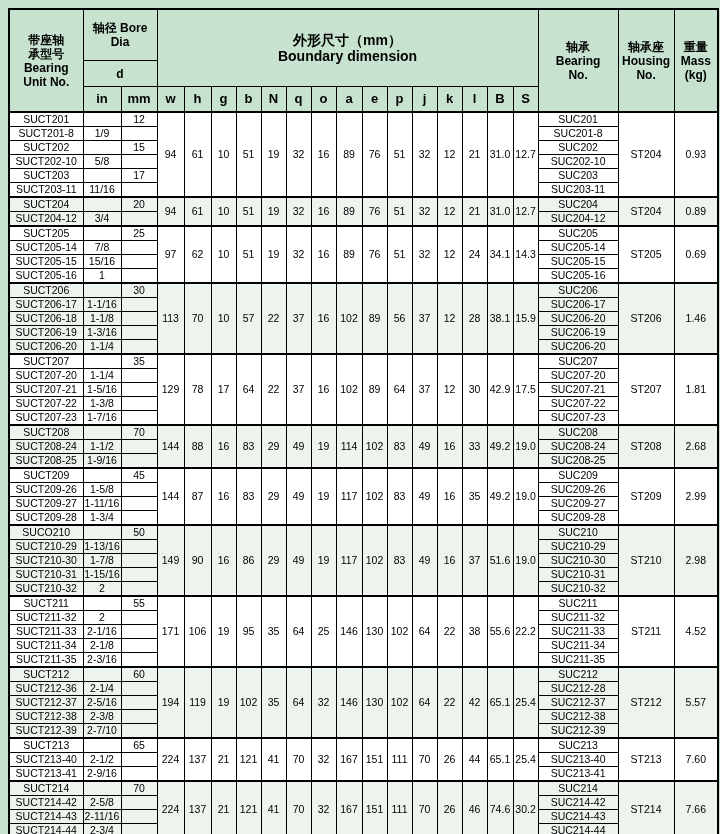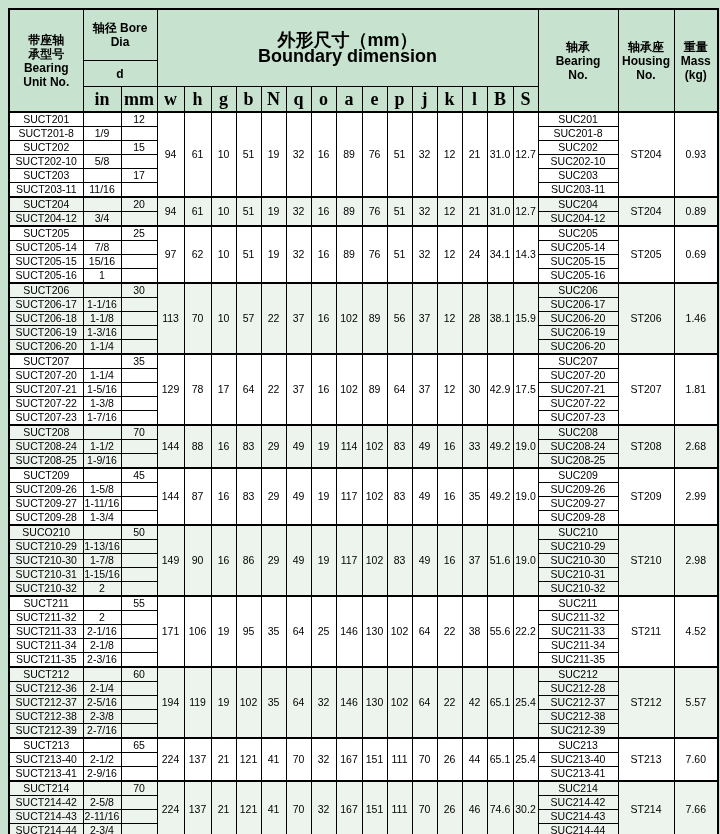--- a/index.html
+++ b/index.html
@@ -37,24 +37,24 @@
     padding: 0;
     overflow: hidden;
     white-space: nowrap;
   }
   thead th {
     background: #c7e3cf;
     font-weight: bold;
     font-size: 12px;
     line-height: 14px;
   }
-  thead th.big { font-size: 18px; line-height: 16px; margin-top: 40px; }
+  thead th.big { font-size: 14px; line-height: 16px; margin-top: 40px; }
   thead tr.tier1 th { height: 50px; }
   thead tr.tier2 th { height: 25px; }
-  thead tr.tier3 th { height: 24px; font-size: 18px; font-family: Liberation Serif, serif; }
+  thead tr.tier3 th { height: 24px; font-size: 13px; }
 
   tbody td {
     background: #ffffff;
     font-size: 10.5px;
     height: 13px;
     line-height: 13px;
   }
   tbody td.dimcell { font-size: 10.5px; }
   tbody tr.tint > td { background: #edf4ee; }
   tbody tr.gs > td { border-top: 2px solid #000; }
@@ -566,21 +566,21 @@
           <td>SUC212-37</td>
         </tr>
         <tr class="tint">
           <td>SUCT212-38</td>
           <td>2-3/8</td>
           <td></td>
           <td>SUC212-38</td>
         </tr>
         <tr class="tint">
           <td>SUCT212-39</td>
-          <td>2-7/16</td>
+          <td>2-7/10</td>
           <td></td>
           <td>SUC212-39</td>
         </tr>
         <tr class="gs">
           <td>SUCT213</td>
           <td></td>
           <td>65</td>
           <td rowspan="3" class="dimcell">224</td>
           <td rowspan="3" class="dimcell">137</td>
           <td rowspan="3" class="dimcell">21</td>

